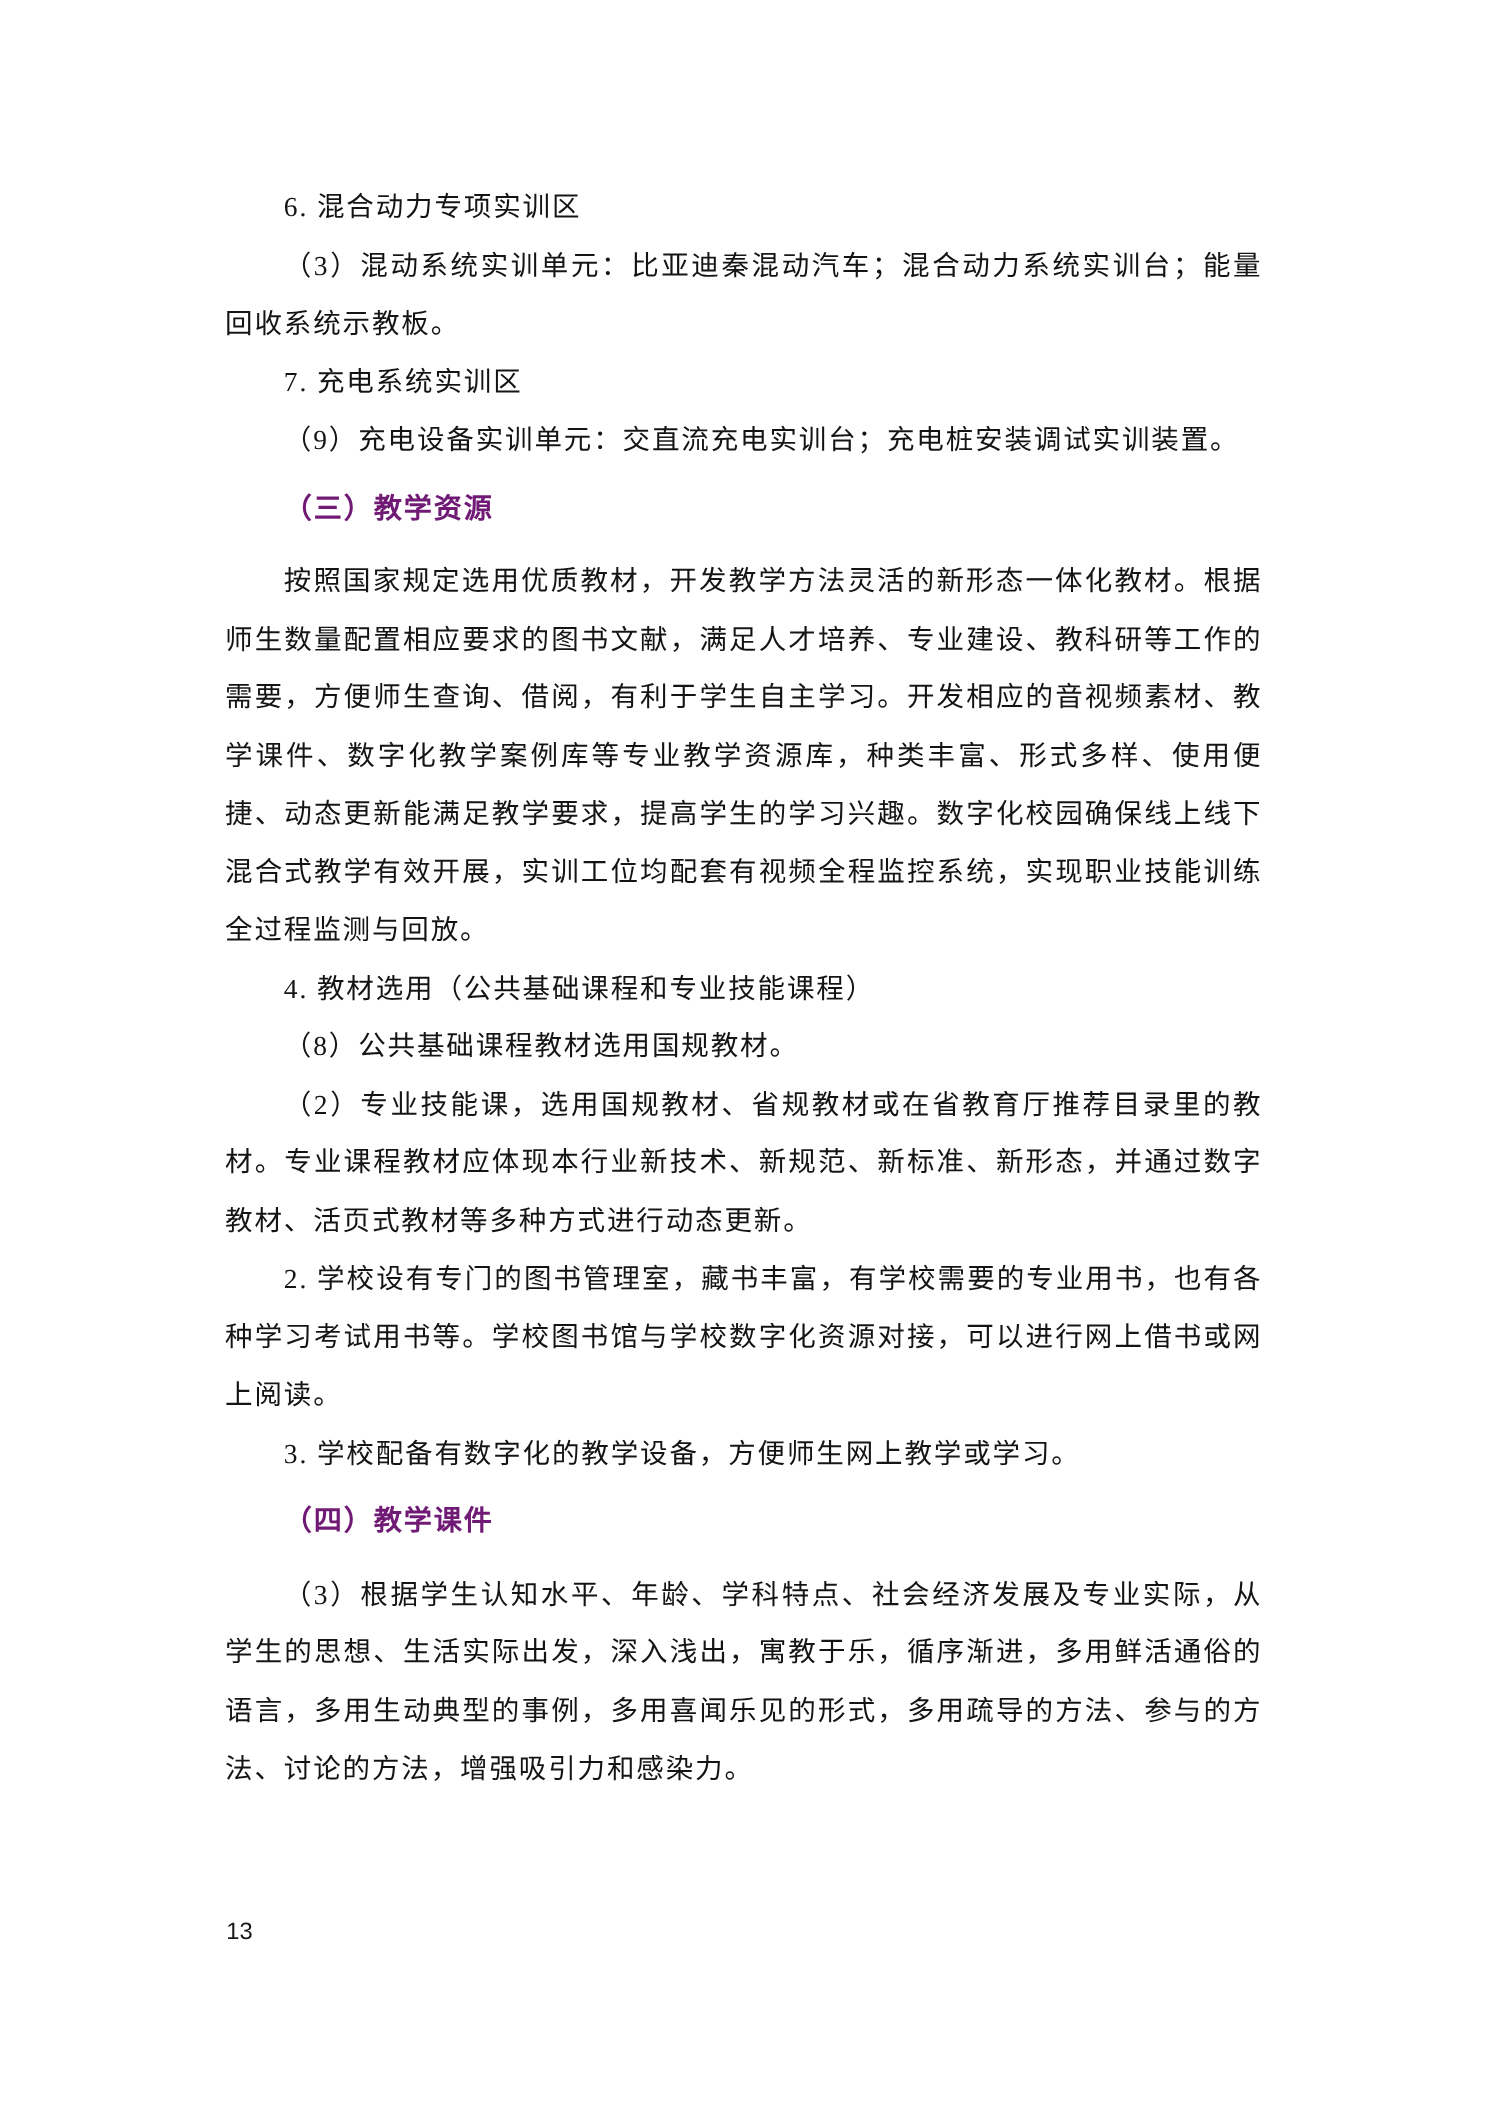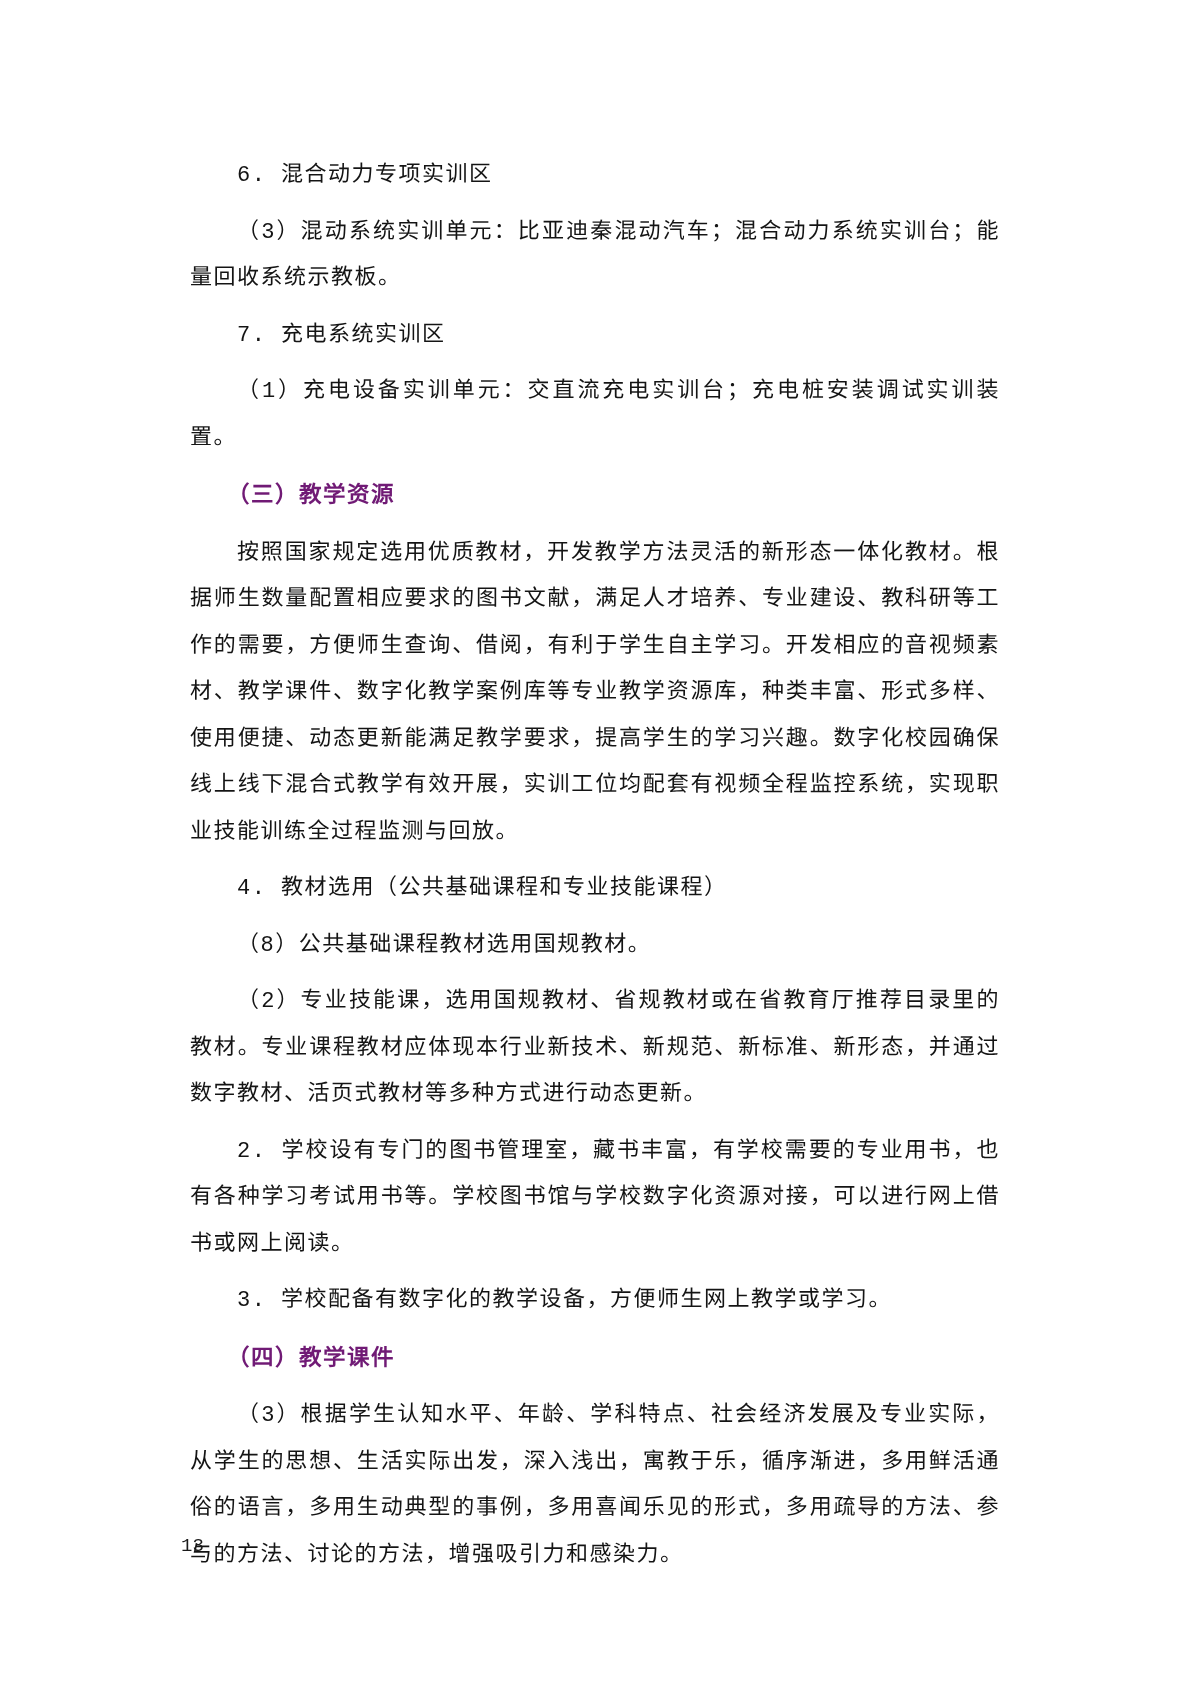--- a/index.html
+++ b/index.html
@@ -14,23 +14,23 @@
     background: #ffffff;
     overflow: hidden;
   }
   .content {
     position: absolute;
     left: 180px;
     top: 143px;
     width: 830px;
   }
   .para {
-    margin: 10px;
+    margin: 0;
     padding: 0;
-    font-family: Liberation Mono, monospace;
+    font-family: Liberation Serif, serif;
     font-size: 22px;
     line-height: 46.5px;
     letter-spacing: 1.5px;
     color: #141414;
     text-align: justify;
     text-justify: inter-character;
     text-indent: 47px;
   }
   .heading {
     margin: 8px 0 12px 0;
@@ -41,35 +41,35 @@
     line-height: 46.5px;
     letter-spacing: 1.5px;
     color: #701a75;
     text-align: left;
     text-indent: 47px;
   }
   .page-number {
     position: absolute;
     left: 181px;
     top: 1533px;
-    font-family: Liberation Mono, monospace;
+    font-family: Liberation Sans, sans-serif;
     font-size: 19px;
     line-height: 1.4;
     color: #1a1a1a;
   }
 </style>
 </head>
 <body>
 
 <div class="page">
   <div class="content">
     <p class="para">6. 混合动力专项实训区</p>
     <p class="para">（3）混动系统实训单元：比亚迪秦混动汽车；混合动力系统实训台；能量回收系统示教板。</p>
     <p class="para">7. 充电系统实训区</p>
-    <p class="para">（1）充电设备实训单元：交直流充电实训台；充电桩安装调试实训装置。</p>
+    <p class="para">（9）充电设备实训单元：交直流充电实训台；充电桩安装调试实训装置。</p>
     <p class="heading">（三）教学资源</p>
     <p class="para">按照国家规定选用优质教材，开发教学方法灵活的新形态一体化教材。根据师生数量配置相应要求的图书文献，满足人才培养、专业建设、教科研等工作的需要，方便师生查询、借阅，有利于学生自主学习。开发相应的音视频素材、教学课件、数字化教学案例库等专业教学资源库，种类丰富、形式多样、使用便捷、动态更新能满足教学要求，提高学生的学习兴趣。数字化校园确保线上线下混合式教学有效开展，实训工位均配套有视频全程监控系统，实现职业技能训练全过程监测与回放。</p>
     <p class="para">4. 教材选用（公共基础课程和专业技能课程）</p>
     <p class="para">（8）公共基础课程教材选用国规教材。</p>
     <p class="para">（2）专业技能课，选用国规教材、省规教材或在省教育厅推荐目录里的教材。专业课程教材应体现本行业新技术、新规范、新标准、新形态，并通过数字教材、活页式教材等多种方式进行动态更新。</p>
     <p class="para">2. 学校设有专门的图书管理室，藏书丰富，有学校需要的专业用书，也有各种学习考试用书等。学校图书馆与学校数字化资源对接，可以进行网上借书或网上阅读。</p>
     <p class="para">3. 学校配备有数字化的教学设备，方便师生网上教学或学习。</p>
     <p class="heading">（四）教学课件</p>
     <p class="para">（3）根据学生认知水平、年龄、学科特点、社会经济发展及专业实际，从学生的思想、生活实际出发，深入浅出，寓教于乐，循序渐进，多用鲜活通俗的语言，多用生动典型的事例，多用喜闻乐见的形式，多用疏导的方法、参与的方法、讨论的方法，增强吸引力和感染力。</p>
   </div>

